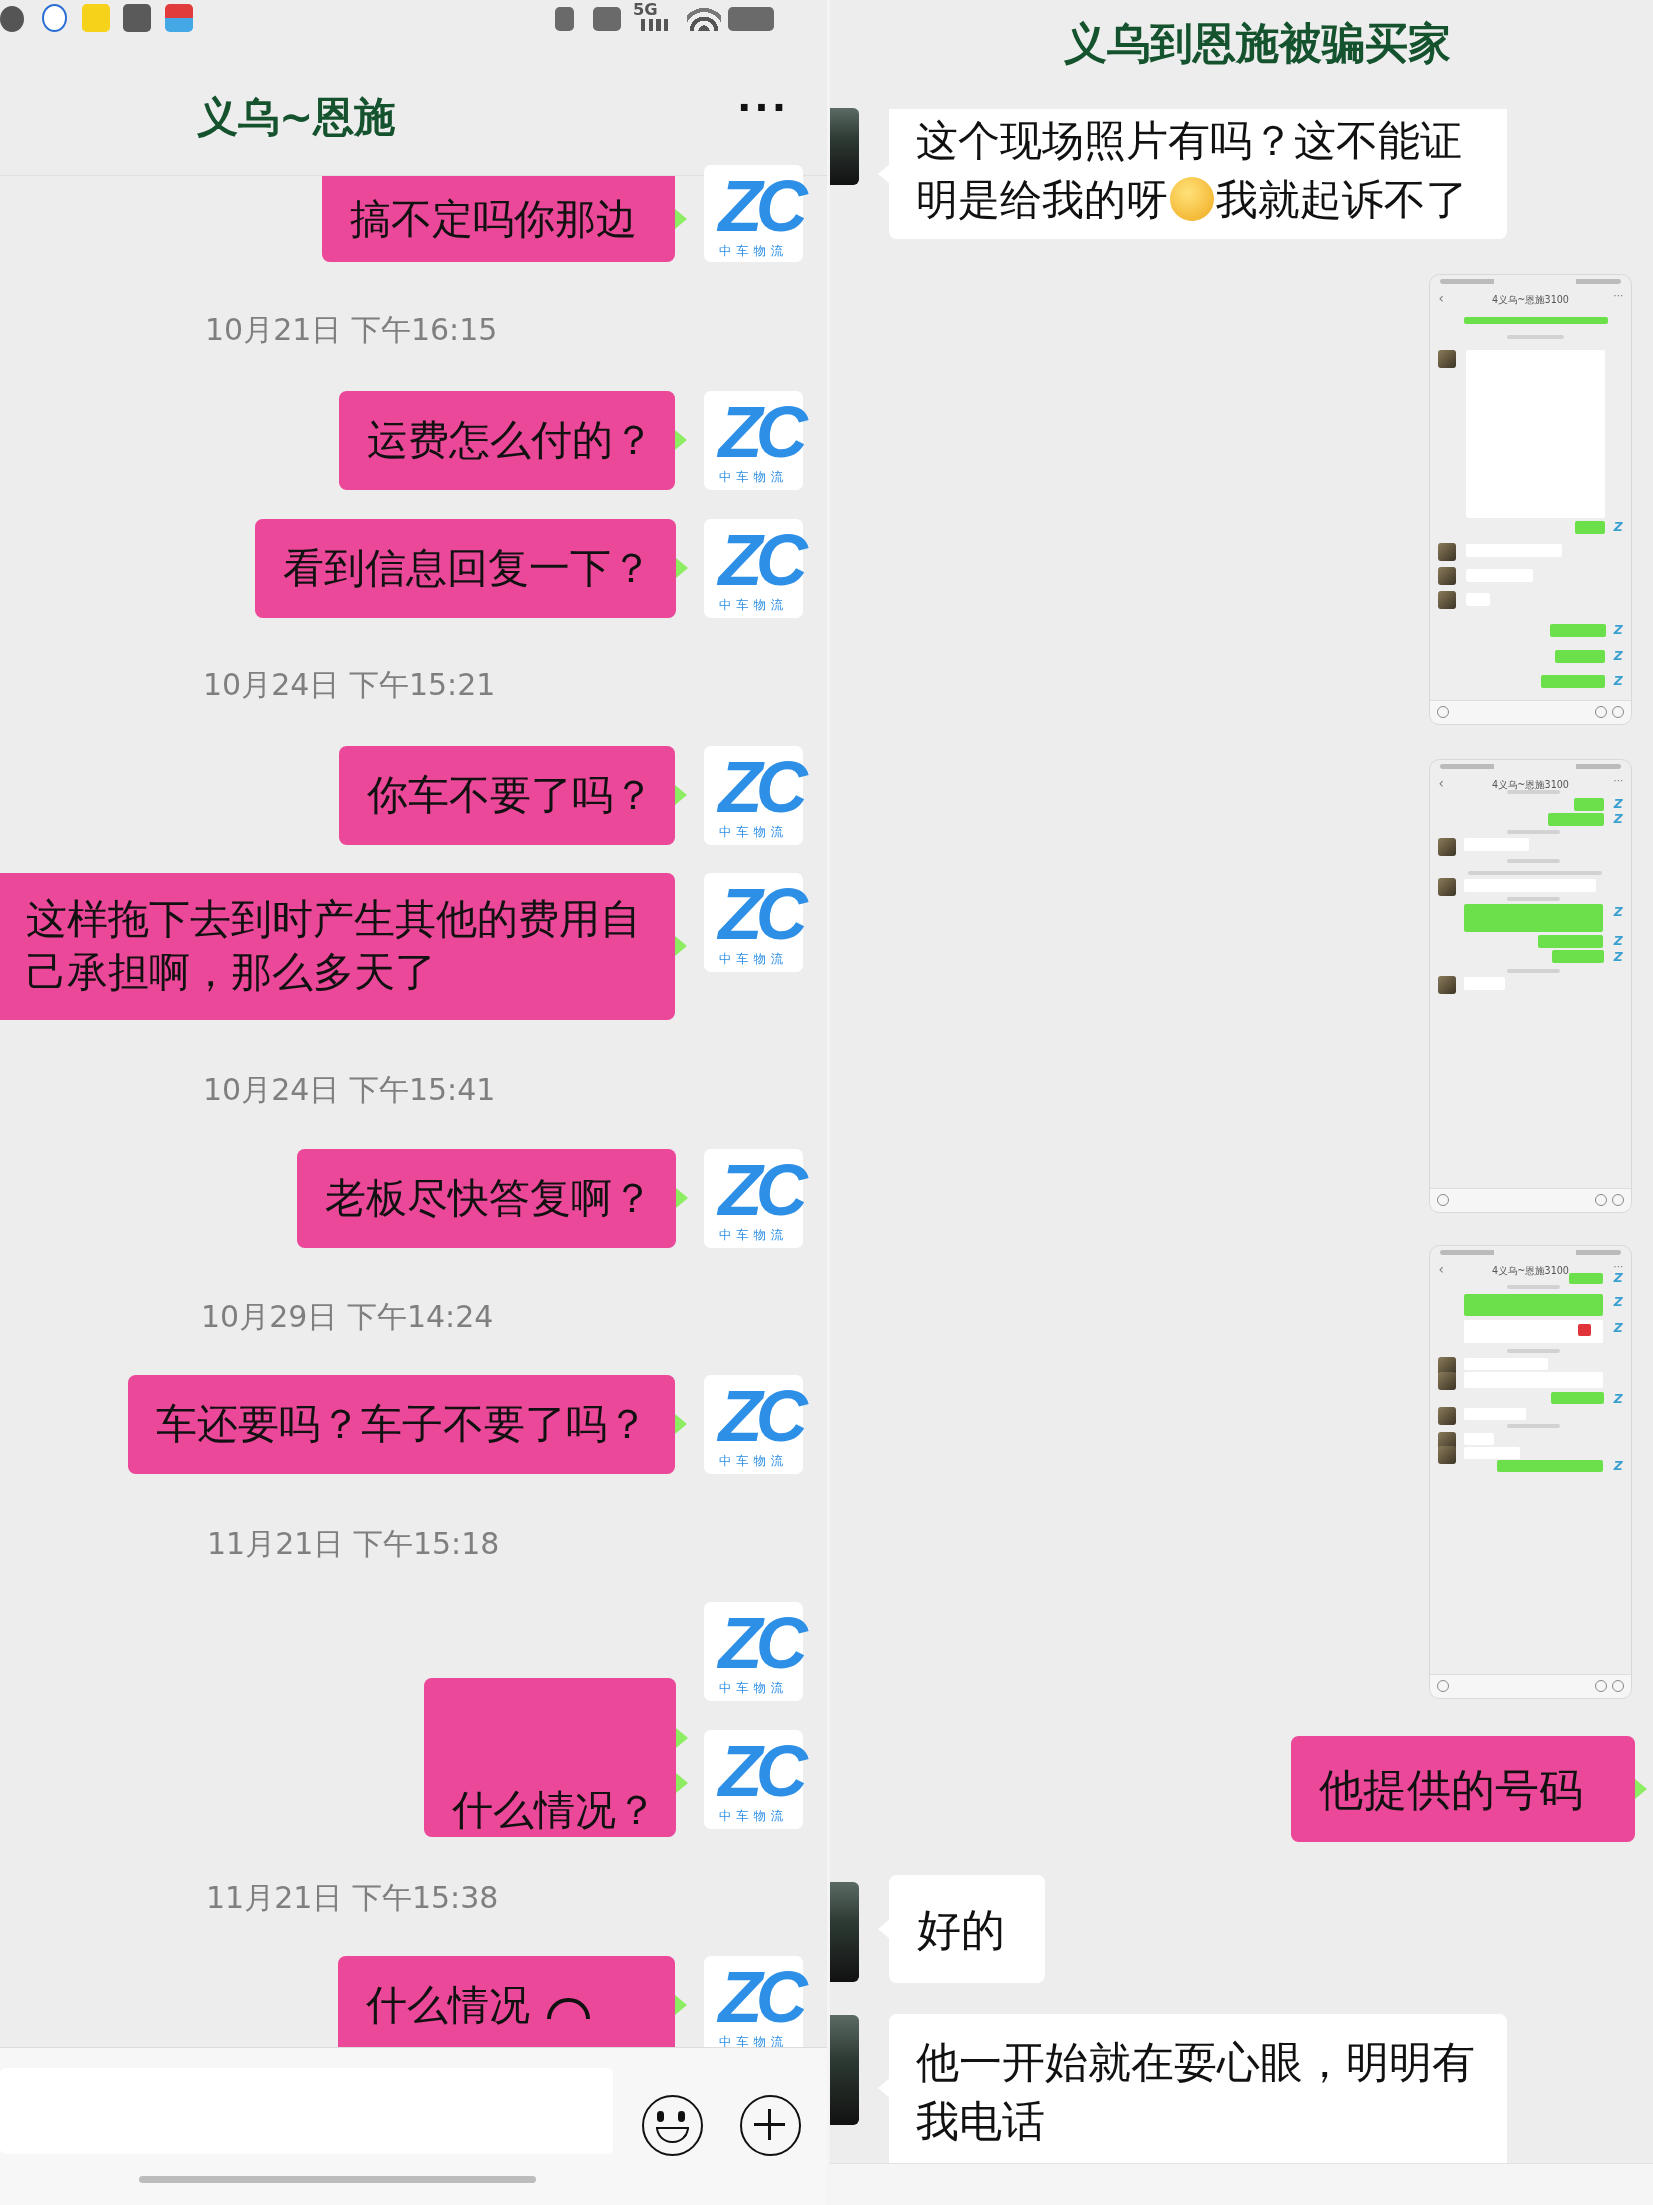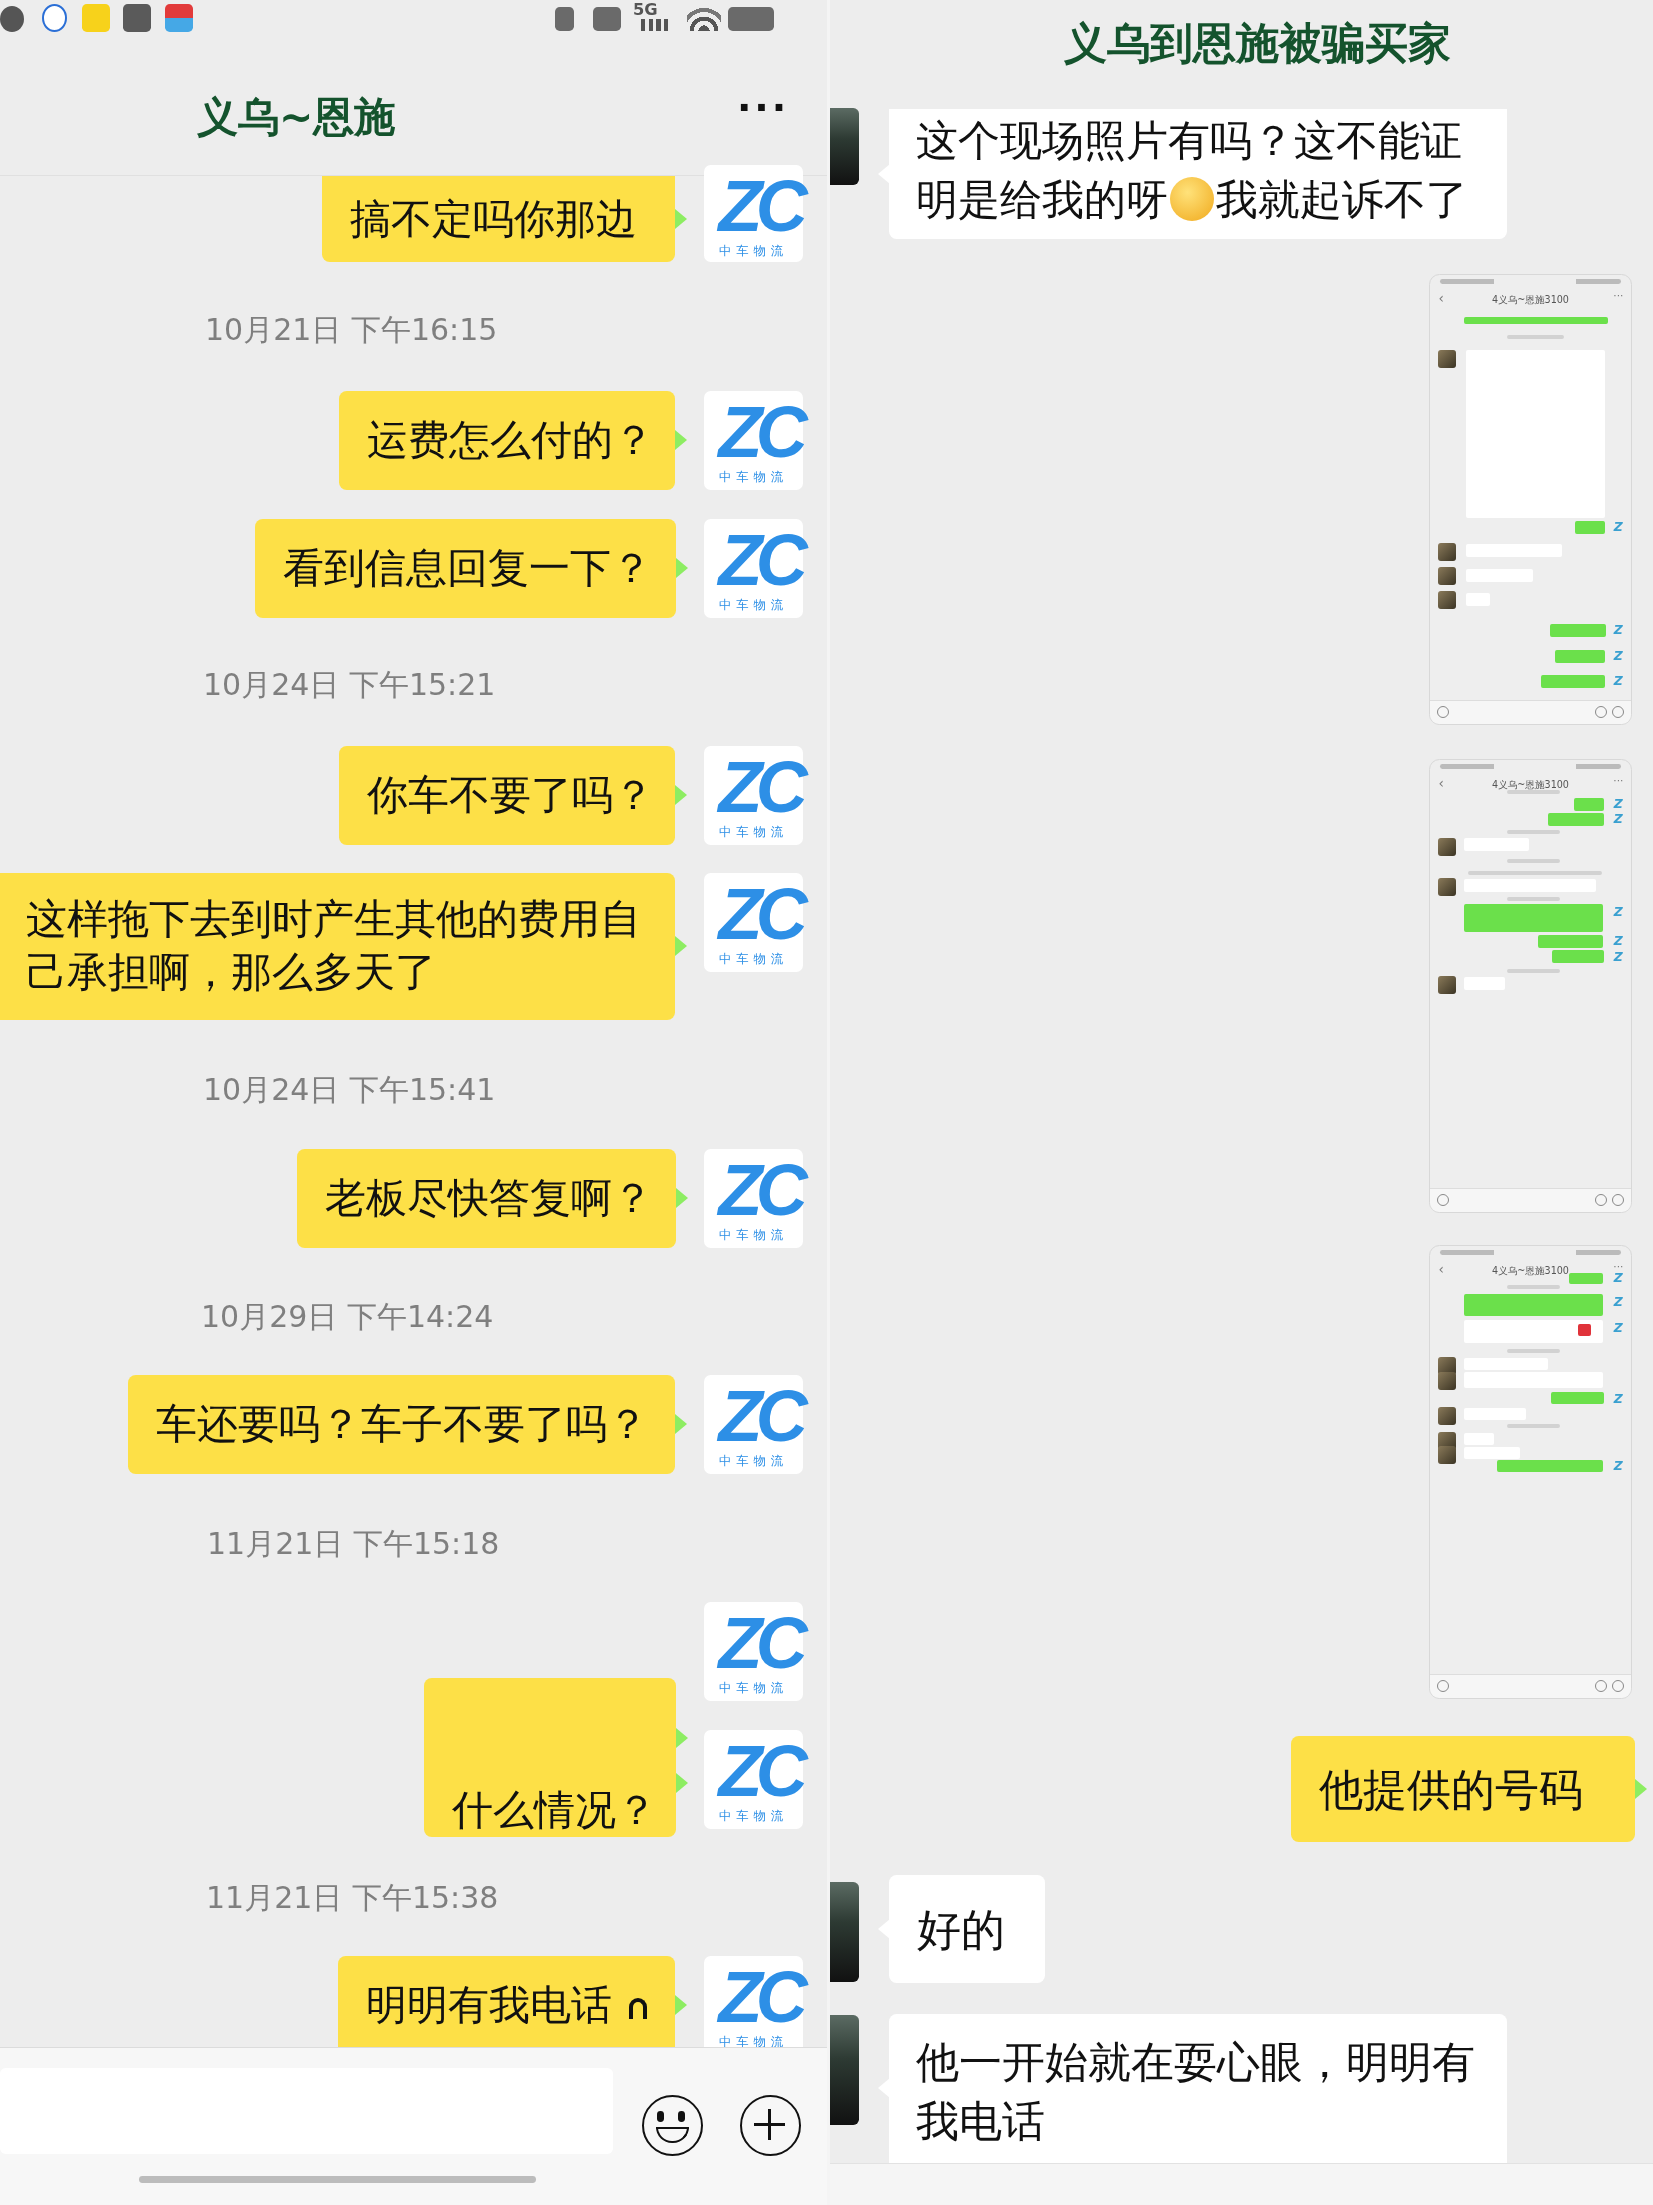--- a/index.html
+++ b/index.html
@@ -8,21 +8,21 @@
   .panel-left{left:0;top:0;width:830px;height:2205px;background:#ededed;overflow:hidden;}
   .panel-right{left:830px;top:0;width:824px;height:2205px;background:#ededed;overflow:hidden;}
   .divider{left:827px;top:0;width:4.8px;height:2205px;background:#f4f4f4;}
   
   .status-icon{position:absolute;top:3.8px;height:28px;border-radius:4.8px;}
   .sys-icon{position:absolute;top:6.7px;height:24px;background:#6a6a6a;border-radius:4.8px;}
   .header-title{position:absolute;font-size:41px;font-weight:bold;color:#14532d;white-space:nowrap;}
   .more-dots{position:absolute;font-size:38px;font-weight:bold;letter-spacing:2.9px;color:#111;}
   .hline{position:absolute;height:1.4px;background:#e0e0e0;}
   .bubble{position:absolute;border-radius:7.7px;font-size:41px;line-height:53px;box-sizing:border-box;color:#111;}
-  .green{background:#fde047;}
+  .green{background:#ec4899;}
   .white{background:#ffffff;}
   .bubble.green.tail-r::after{content:"";position:absolute;right:-11.5px;top:50%;margin-top:-10.5px;border-left:12.4px solid #8ded62;border-top:10.5px solid transparent;border-bottom:10.5px solid transparent;}
   .bubble.white.tail-l::before{content:"";position:absolute;left:-11.5px;top:50%;margin-top:-10.5px;border-right:12.4px solid #fff;border-top:10.5px solid transparent;border-bottom:10.5px solid transparent;}
   .single{padding:0 28px;display:flex;align-items:center;white-space:nowrap;}
   .multi{padding:21px 27px;}
   .ts{position:absolute;font-size:30px;color:#7f7f7f;white-space:nowrap;}
   .avatar{position:absolute;width:99px;height:99px;background:#ffffff;border-radius:6.7px;box-sizing:border-box;}
   .avatar .zc{position:absolute;left:14.4px;top:4.8px;font-size:72px;line-height:72px;font-weight:bold;font-style:italic;color:#2d8fe6;letter-spacing:-6.7px;font-family:"Liberation Sans",sans-serif;}
   .avatar .zc-sub{position:absolute;left:0;width:99px;text-align:center;top:78px;font-size:12.4px;color:#2d8fe6;letter-spacing:4.8px;font-family:"DejaVu Serif",serif;}
   .peer-avatar{position:absolute;left:0;width:29px;height:77px;background:linear-gradient(180deg,#5b6b63 0%,#2d3a33 40%,#111 100%);border-radius:0 5.7px 5.7px 0;}
@@ -146,21 +146,21 @@
       <span>什么情况？</span>
     </div>
   <div class="avatar" style="left:704px;top:1730px;">
       <span class="zc">ZC</span>
       <span class="zc-sub">中车物流</span>
     </div>
 
   <div class="ts" style="left:206px;top:1878px;">11月21日 下午15:38</div>
 
   <div class="bubble green tail-r single" style="left:338px;top:1956px;width:337px;height:99px;border-bottom-left-radius:0;border-bottom-right-radius:0;">
-    <span>明明有我电话</span>
+    <span>什么情况</span>
     <span style="display:inline-block;margin-left:17px;width:43px;height:21px;border:4.3px solid #111;border-bottom:none;border-radius:24px 24px 0 0;box-sizing:border-box;position:relative;top:2.9px;"></span>
   </div>
   <div class="avatar" style="left:704px;top:1956px;">
       <span class="zc">ZC</span>
       <span class="zc-sub">中车物流</span>
     </div>
 
   <div class="inputbar">
     <div class="input-field"></div>
     <div class="round-btn" style="left:642px;top:47px;">

